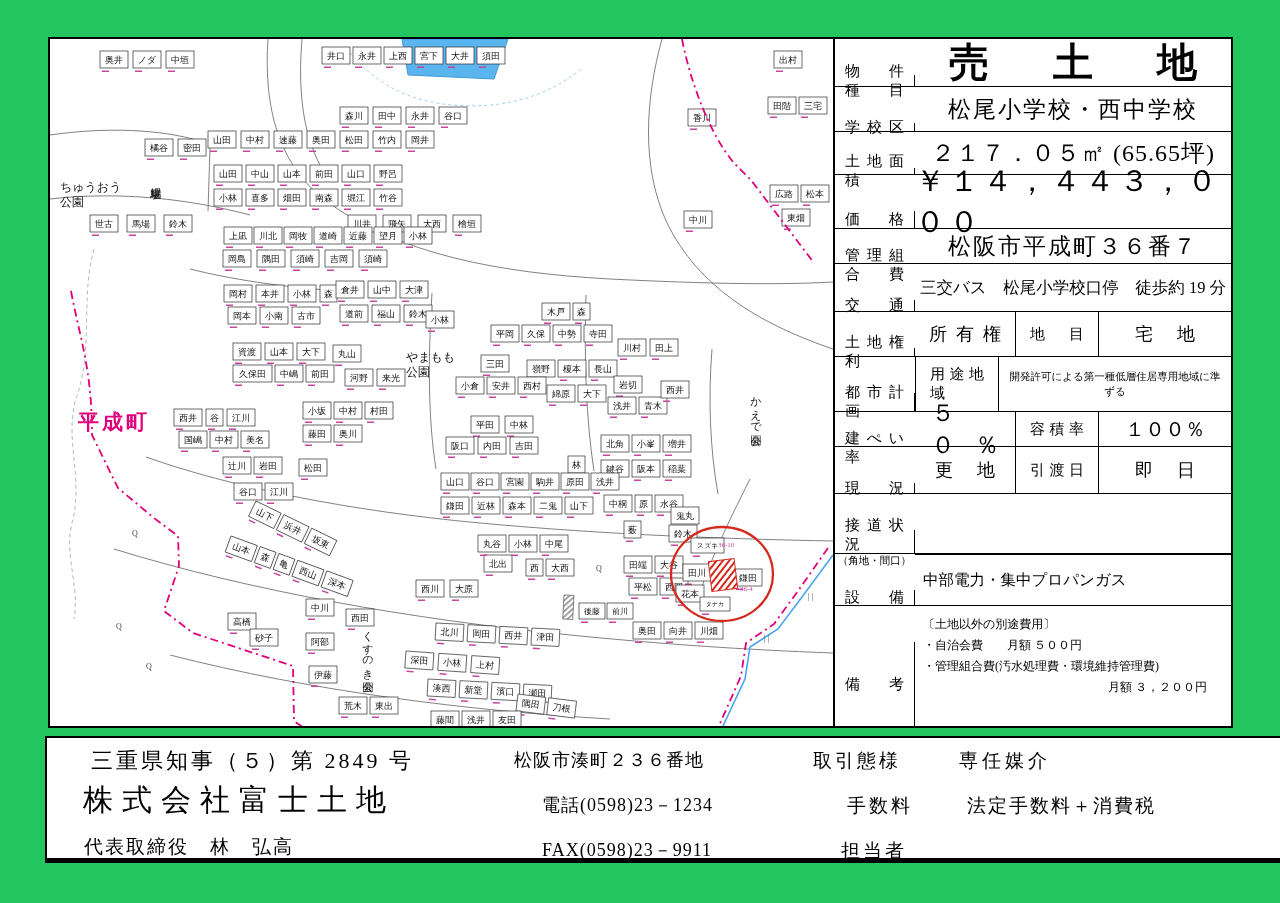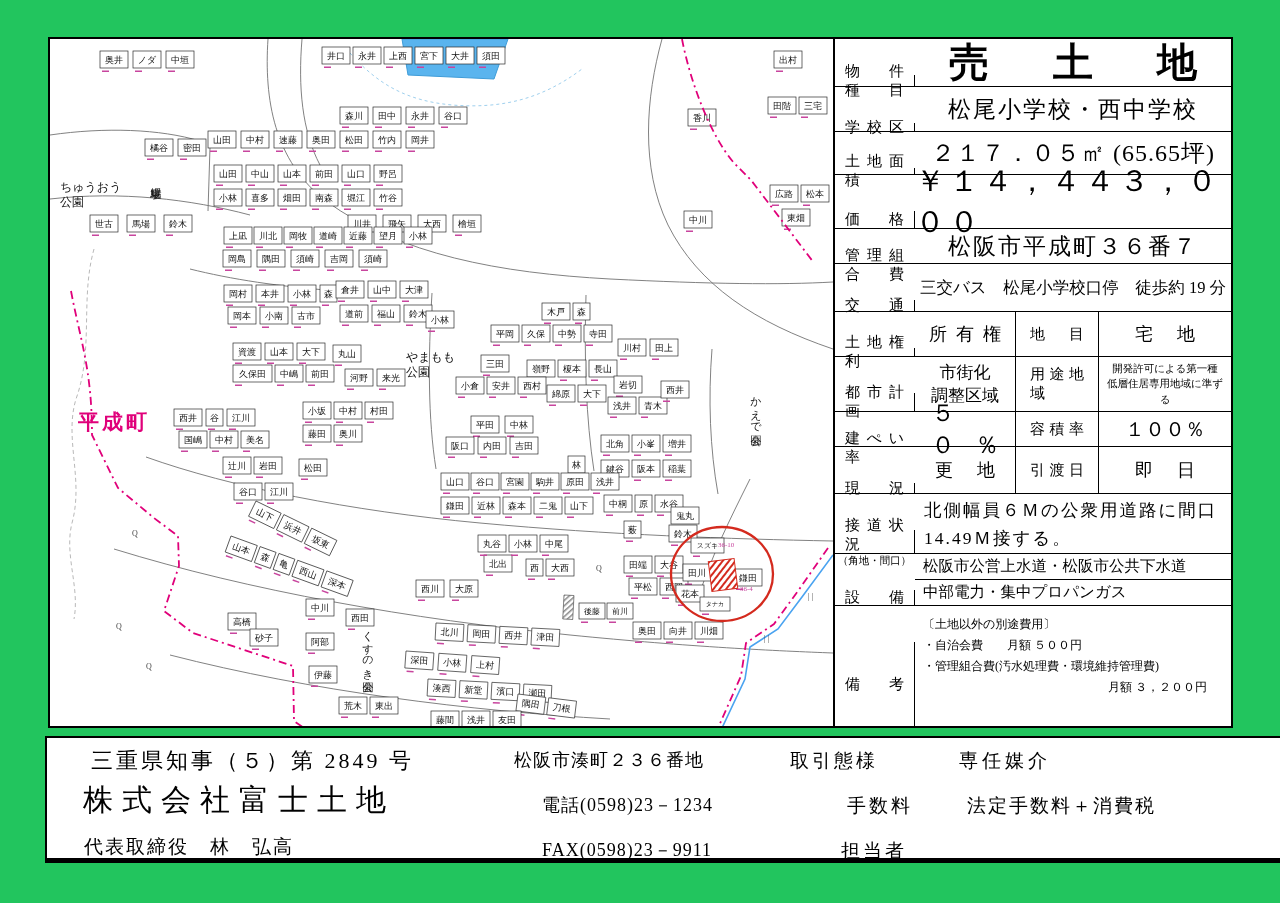--- a/index.html
+++ b/index.html
@@ -939,22 +939,20 @@
           </div>
         <div class="cell val" style="font-size:18px">
             <span class="just" style="padding:0 36px">宅地</span>
           </div>
       </div>
 
       <div class="trow" style="height:55px">
         <div class="cell lbl">
             <span class="just">都市計画</span>
           </div>
-        <div class="cell val" style="width:100px;flex:0 0 100px;font-size:17px;text-align:center;white-space:pre-line">市街化
-調整区域</div>
         <div class="cell lbl2">
             <span class="just">用途地域</span>
           </div>
         <div class="cell val" style="font-size:10.5px;line-height:1.45;padding:2px 8px;text-align:center">開発許可による第一種低層住居専用地域に準ずる</div>
       </div>
 
       <div class="trow" style="height:35px">
         <div class="cell lbl">
             <span class="just">建ぺい率</span>
           </div>
@@ -982,29 +980,27 @@
         <div class="cell val" style="font-size:18px">
             <span class="just" style="padding:0 36px">即日</span>
           </div>
       </div>
 
       <div class="trow" style="height:60px">
         <div class="cell lbl" style="flex-direction:column;justify-content:center">
           <span class="just">接道状況</span>
           <span class="sub">（角地・間口）</span>
         </div>
-        <div class="cell val" style="font-size:17.5px;letter-spacing:2px;line-height:1.6;padding:0 9px">北側幅員６Ｍの公衆用道路に間口 14.49Ｍ接する。</div>
       </div>
 
       <div class="trow" style="height:52px">
         <div class="cell lbl">
             <span class="just">設備</span>
           </div>
         <div class="val" style="display:flex;flex-direction:column">
-          <div class="cell" style="flex:1;font-size:15.5px;justify-content:flex-start;padding-left:8px">松阪市公営上水道・松阪市公共下水道</div>
           <div class="cell" style="flex:1;font-size:15.5px;justify-content:flex-start;padding-left:8px;border-top:1.2px solid #000">中部電力・集中プロパンガス</div>
         </div>
       </div>
 
       <div class="trow" style="flex:1 1 auto">
         <div class="cell lbl">
             <span class="just">備考</span>
           </div>
         <div class="val" style="font-size:12px;padding:10px 6px 0 8px;display:flex;flex-direction:column;gap:4px">
           <div>〔土地以外の別途費用〕</div>
@@ -1019,20 +1015,20 @@
 
   <div class="footbox">
     <div class="fi" style="left:44px;top:8px;font-size:22px;letter-spacing:3px">三重県知事（５）第 2849 号</div>
     <div class="fi" style="left:36px;top:42px;font-size:30px;letter-spacing:9px">株式会社富士土地</div>
     <div class="fi" style="left:37px;top:96px;font-size:19px;letter-spacing:2px">代表取締役　林　弘高</div>
 
     <div class="fi" style="left:467px;top:10px;font-size:18px;letter-spacing:1px">松阪市湊町２３６番地</div>
     <div class="fi" style="left:495px;top:55px;font-size:18px;letter-spacing:1px">電話(0598)23－1234</div>
     <div class="fi" style="left:495px;top:100px;font-size:18px;letter-spacing:1px">FAX(0598)23－9911</div>
 
-    <div class="fi" style="left:743px;top:10px;font-size:19px;letter-spacing:3px">取引態様</div>
+    <div class="fi" style="left:766px;top:10px;font-size:19px;letter-spacing:3px">取引態様</div>
     <div class="fi" style="left:912px;top:10px;font-size:19px;letter-spacing:4px">専任媒介</div>
     <div class="fi" style="left:800px;top:55px;font-size:19px;letter-spacing:3px">手数料</div>
     <div class="fi" style="left:920px;top:55px;font-size:19px;letter-spacing:2px">法定手数料＋消費税</div>
     <div class="fi" style="left:794px;top:100px;font-size:19px;letter-spacing:3px">担当者</div>
   </div>
 
 </div>
 
 </body></html>

